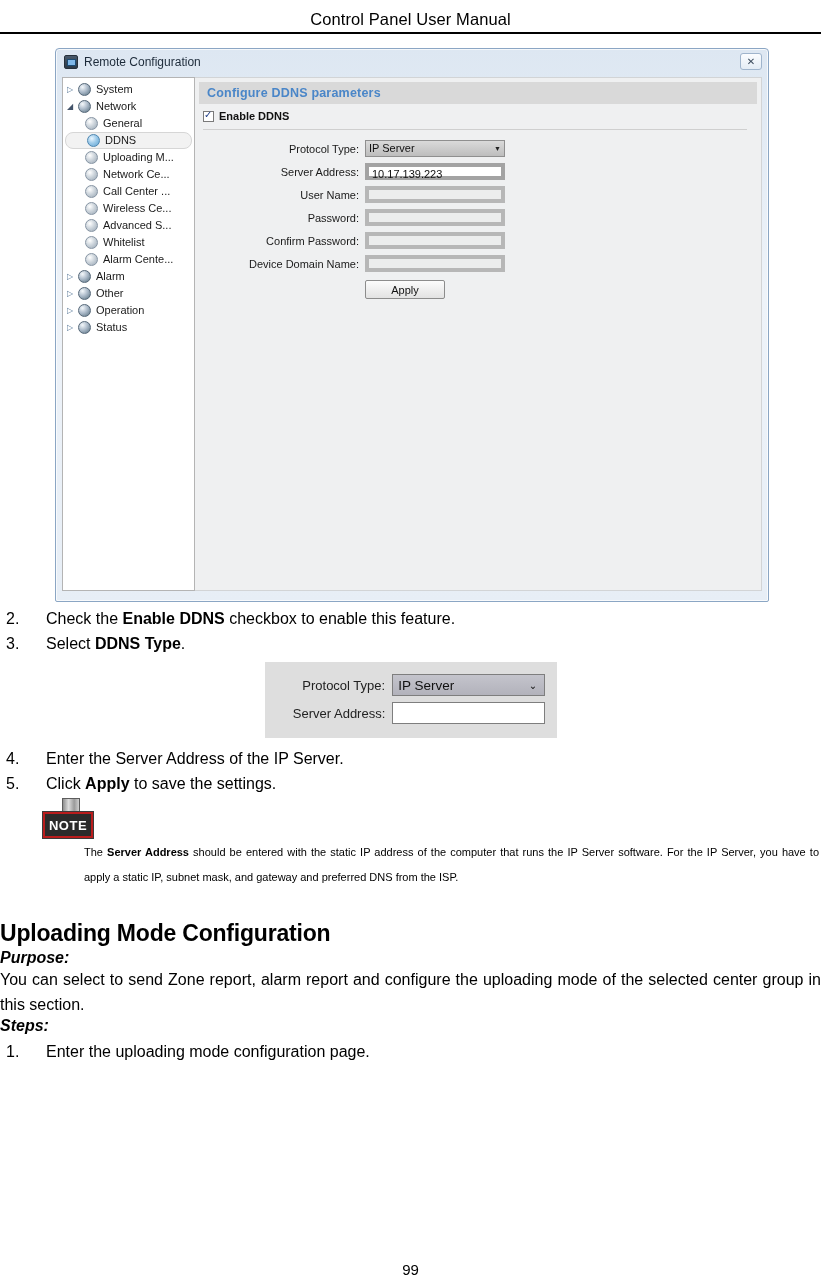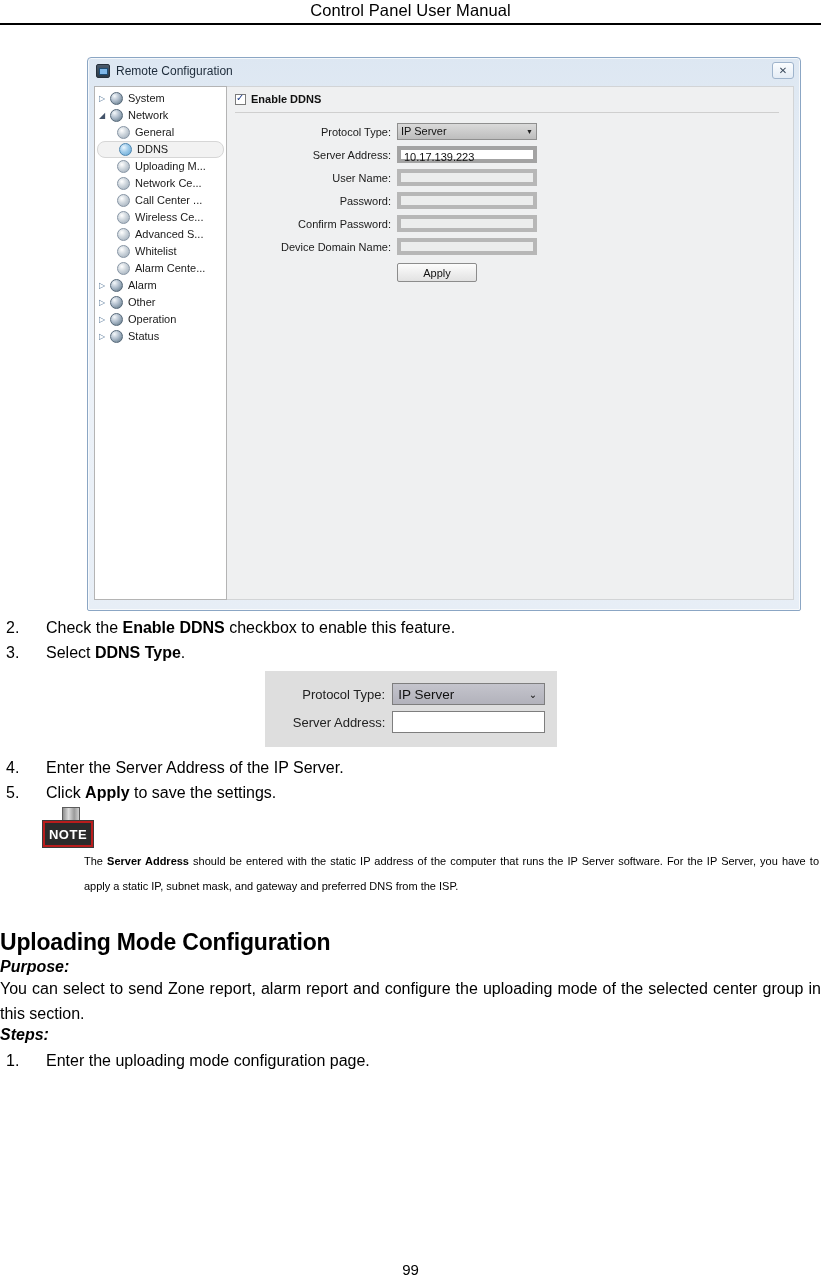--- a/index.html
+++ b/index.html
@@ -10,31 +10,31 @@
     font-family: "Liberation Sans", sans-serif;
     color: #000;
     position: relative;
     overflow: hidden;
   }
 
   
   .page-header {
     width: 821px; text-align: center;
     font-size: 16.5px; letter-spacing: .1px;
-    padding-top: 1px; color:#000;
+    padding-top: 10px; color:#000;
   }
   .header-rule {
     margin: 3px 0 0 0; height: 2px; background:#000; width: 821px;
   }
 
   
   .doc { padding: 0 0 0 0; }
 
   
-  .shot-wrap { padding-left: 55px; padding-top: 32px; margin-left: 32px; }
+  .shot-wrap { padding-left: 55px; padding-top: 14px; }
   .dlg {
     width: 714px; height: 554px;
     border: 1px solid #8ba6c4;
     border-radius: 4px 4px 2px 2px;
     background: linear-gradient(to bottom, #dde7f2 0%, #eef3f9 45%, #e7eef6 100%);
     box-shadow: 0 0 0 1px rgba(255,255,255,.7) inset;
     position: relative;
     padding: 0;
   }
   .dlg-title {
@@ -274,20 +274,21 @@
             </div>
             <div class="tnode">
               <span class="arrow">▷</span>
               <span class="gear grp"></span>
               <span class="tlabel">Status</span>
             </div>
           </div>
 
         <div class="panel">
 
+          <div class="sec-head">Configure DDNS parameters</div>
 
           <div class="chk-row">
             <span class="chk"></span>
             <span class="chk-label">Enable DDNS</span>
           </div>
 
           <div class="hr"></div>
 
           <div class="form" id="ddns-form">
               <div class="frow">

